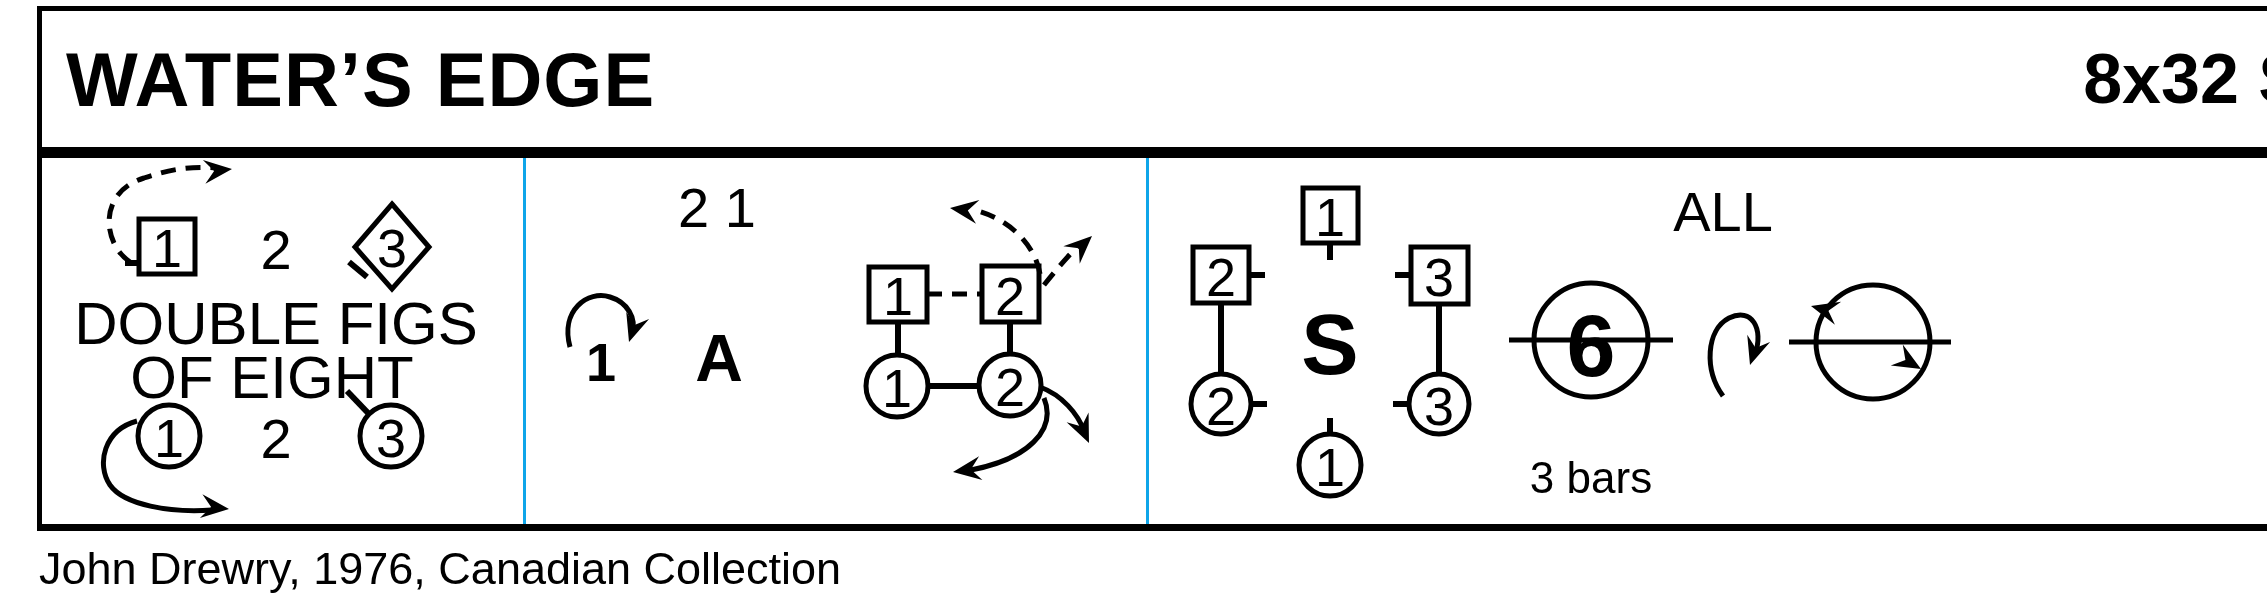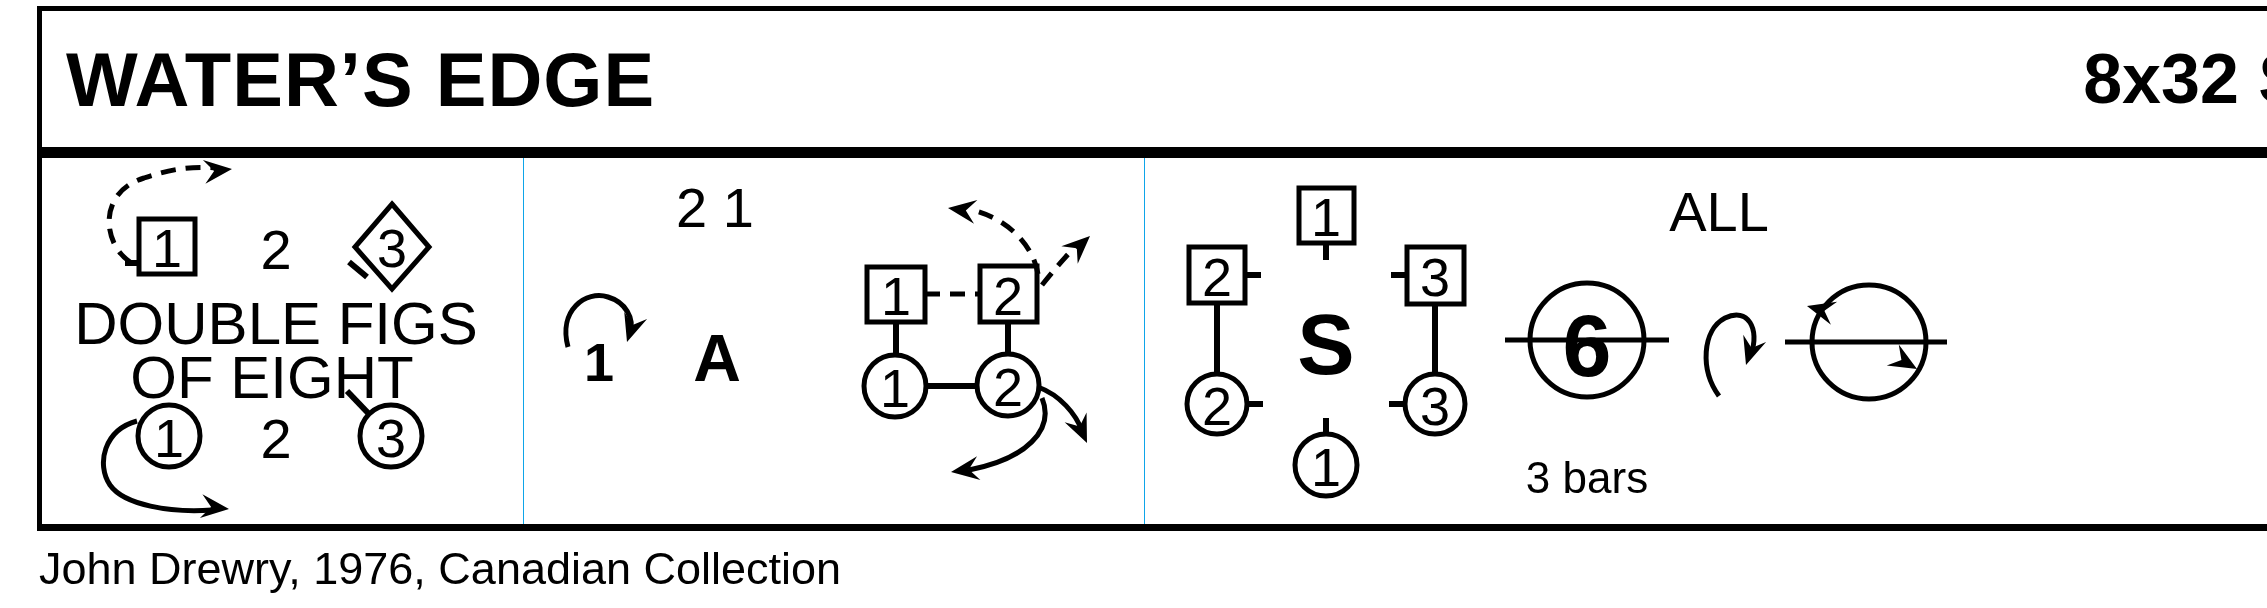--- a/index.html
+++ b/index.html
@@ -21,21 +21,21 @@
   }
   .title{font-size:76px;font-weight:bold;letter-spacing:1px;white-space:nowrap;}
   .sig{font-size:70px;font-weight:bold;white-space:nowrap;}
   .figure-box{
     position:absolute;left:6px;top:150px;
     width:2239px;height:366px;
     border:5px solid #000;border-top:8px solid #000;border-bottom:7px solid #000;
     display:flex;flex-direction:row;align-items:stretch;
   }
   .cell{position:relative;height:366px;}
-  .cell + .cell{border-left:1px solid #0ea5e9;}
+  .cell + .cell{border-left:3px solid #0ea5e9;}
   .c1{width:481px;} .c2{width:620px;} .c3{width:313px;} .c4{width:810px;}
   .cell svg{display:block;width:100%;height:100%;}
   .footer-row{
     position:absolute;left:0;top:534px;width:2267px;height:70px;
     display:flex;align-items:center;justify-content:space-between;
     padding:0 12px 0 8px;box-sizing:border-box;
     font-size:45px;
   }
   
   svg text{font-family:"Liberation Sans","DejaVu Sans",sans-serif;fill:#000;}

